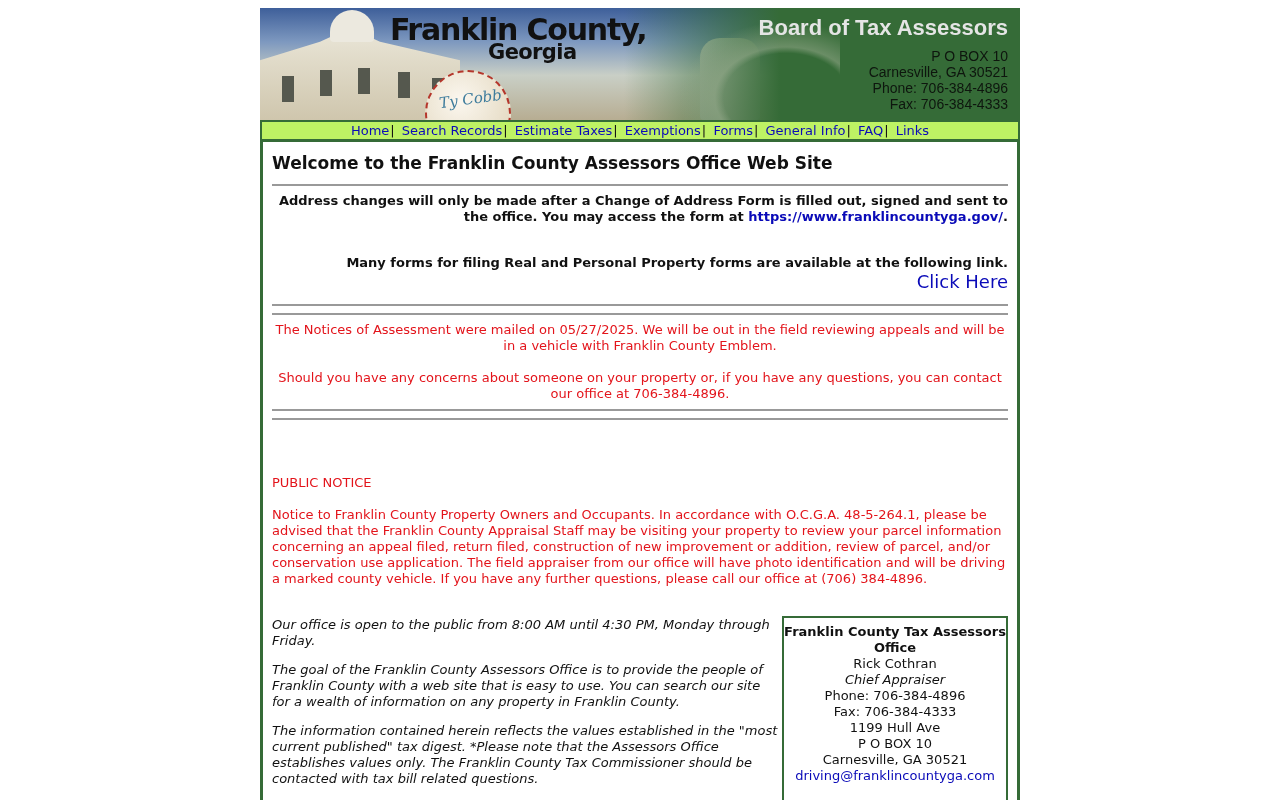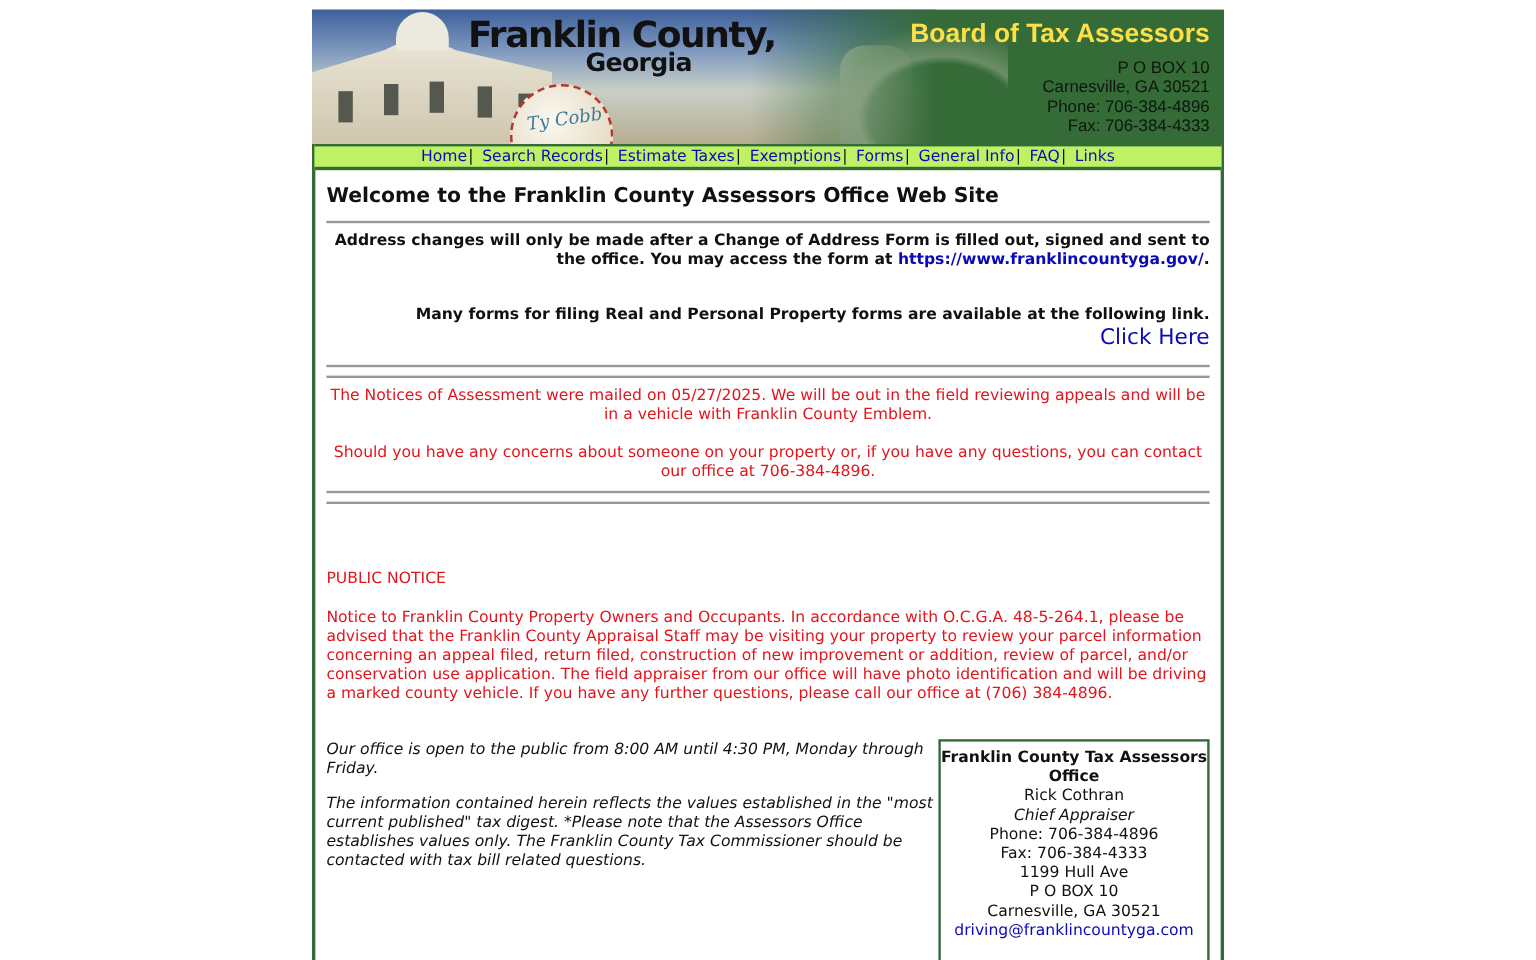--- a/index.html
+++ b/index.html
@@ -16,21 +16,21 @@
   .courthouse .win { position: absolute; width: 12px; height: 26px; background: #55584e; }
   .dome { position: absolute; left: 70px; top: 2px; width: 44px; height: 32px; border-radius: 22px 22px 4px 4px; background: #ece9df; }
   .baseball { position: absolute; left: 165px; top: 62px; width: 86px; height: 86px; border-radius: 50%;
     background: radial-gradient(circle at 40% 35%, #fbf7ef 0%, #e7ddc7 70%, #c9b996 100%); border: 2px dashed #b5362b; box-sizing: border-box; }
   .baseball span { position: absolute; left: 12px; top: 18px; font-family: "DejaVu Serif", serif; font-style: italic; color: #3e7c9c; font-size: 15px; transform: rotate(-8deg); }
   .golfer { position: absolute; left: 440px; top: 30px; width: 60px; height: 82px; background: linear-gradient(180deg, #e4e2dc, #bfbcb2); border-radius: 20px 20px 4px 4px; opacity: .85; }
   .arch { position: absolute; left: 400px; top: 0; width: 180px; height: 112px;
     background: radial-gradient(ellipse at 70% 80%, rgba(53,107,55,0) 0%, rgba(53,107,55,0) 35%, rgba(150,170,140,.55) 40%, rgba(53,107,55,0) 60%); }
   .title-1 { position: absolute; left: 130px; top: 4px; font-family: "DejaVu Sans", sans-serif; font-weight: bold; font-size: 30px; color: #111; letter-spacing: -1.2px; }
   .title-2 { position: absolute; left: 228px; top: 32px; font-family: "DejaVu Sans", sans-serif; font-weight: bold; font-size: 21px; color: #111; letter-spacing: -.6px; }
-  .board { position: absolute; right: 12px; top: 7px; font-family: "Liberation Sans", sans-serif; font-weight: bold; font-size: 22px; color: #fde047; }
+  .board { position: absolute; right: 12px; top: 7px; font-family: "Liberation Sans", sans-serif; font-weight: bold; font-size: 22px; color: #e5e5e5; }
   .addr { position: absolute; right: 12px; top: 40px; text-align: right; font-family: "Liberation Sans", sans-serif; font-size: 14px; line-height: 16px; color: #0e160e; }
 
   .frame { border-left: 3px solid #356b37; border-right: 3px solid #356b37; }
   .nav { height: 17px; border-top: 2px solid #356b37; border-bottom: 3px solid #356b37; text-align: center; font-size: 13px; line-height: 17px; background: #bef264; margin-left: -1px; margin-right: -1px; }
   .nav a { color: #0a0ab8; text-decoration: none; }
   .nav .sep { color: #111; padding: 0 3px 0 1px; }
 
   .content { padding: 0 9px 0 9px; background: #fff; height: 660px; position: relative; }
   h1 { margin: 0; padding-top: 10px; text-align: left; font-size: 17px; font-weight: bold; color: #111; height: 32px; line-height: 22px; }
   hr { border: 0; border-top: 2px solid #999; margin: 0; }
@@ -103,20 +103,21 @@
       <hr style="margin-top:11px">
       <hr style="margin-top:7px">
       <div class="red-c" style="margin-top:7px">The Notices of Assessment were mailed on 05/27/2025. We will be out in the field reviewing appeals and will be in a vehicle with Franklin County Emblem.</div>
       <div class="red-c" style="margin-top:16px">Should you have any concerns about someone on your property or, if you have any questions, you can contact our office at 706-384-4896.</div>
       <hr style="margin-top:7px">
       <hr style="margin-top:7px">
       <div class="red-l" style="margin-top:55px">PUBLIC NOTICE</div>
       <div class="red-l" style="margin-top:16px">Notice to Franklin County Property Owners and Occupants. In accordance with O.C.G.A. 48-5-264.1, please be advised that the Franklin County Appraisal Staff may be visiting your property to review your parcel information concerning an appeal filed, return filed, construction of new improvement or addition, review of parcel, and/or conservation use application. The field appraiser from our office will have photo identification and will be driving a marked county vehicle. If you have any further questions, please call our office at (706) 384-4896.</div>
 
       <div class="body-text" style="margin-top:30px">Our office is open to the public from 8:00 AM until 4:30 PM, Monday through Friday.</div>
+      <div class="body-text" style="margin-top:13px">The goal of the Franklin County Assessors Office is to provide the people of Franklin County with a web site that is easy to use. You can search our site for a wealth of information on any property in Franklin County.</div>
       <div class="body-text" style="margin-top:13px">The information contained herein reflects the values established in the "most current published" tax digest. *Please note that the Assessors Office establishes values only. The Franklin County Tax Commissioner should be contacted with tax bill related questions.</div>
 
       <div class="info-box">
         <div class="b">Franklin County Tax Assessors Office</div>
         <div>Rick Cothran</div>
         <div class="i">Chief Appraiser</div>
         <div>Phone: 706-384-4896</div>
         <div>Fax: 706-384-4333</div>
         <div>1199 Hull Ave</div>
         <div>P O BOX 10</div>

